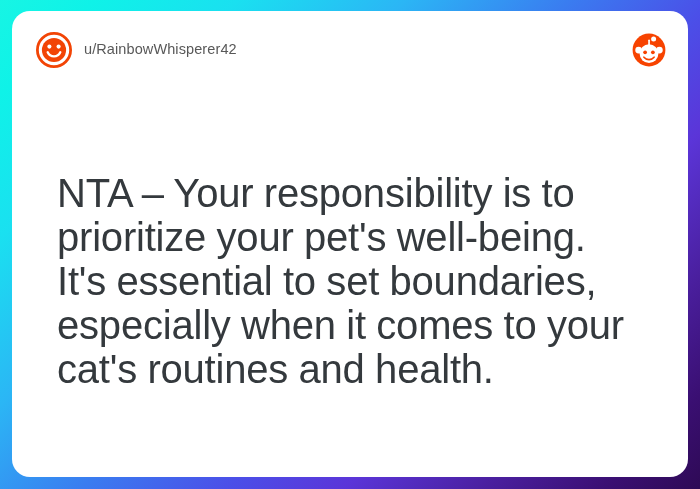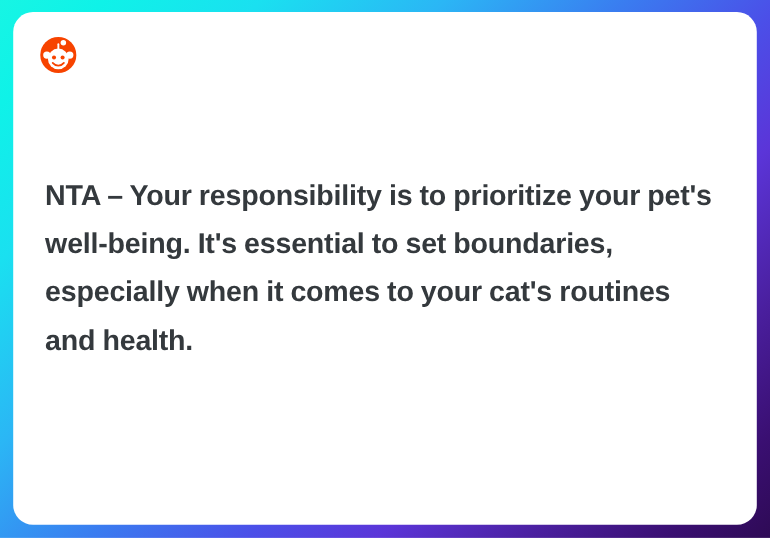--- a/index.html
+++ b/index.html
@@ -93,38 +93,48 @@
     position: absolute;
     left: 0;
     top: 78px;
     right: 0;
     bottom: 0;
     box-sizing: border-box;
     padding: 66px 30px 0 29px;
   }
 
   .comment-text {
-    margin: 0;
-    font-size: 26px;
+    margin: 16px;
+    font-size: 40px;
     line-height: 44px;
     color: #34393d;
     letter-spacing: -0.2px;
-    font-weight: 700;
+    font-weight: 400;
     word-spacing: -0.5px;
   }
 </style>
 </head>
 <body>
 
 <div class="canvas">
 
   <div class="card">
 
     <div class="card-header">
 
+      <div class="author">
+        <svg class="avatar" viewBox="0 0 36 36">
+          <circle cx="18" cy="18" r="16.6" fill="none" stroke="#f24405" stroke-width="2.8"></circle>
+          <circle cx="18" cy="18" r="12.1" fill="#f24405"></circle>
+          <circle cx="13.4" cy="14.6" r="2.05" fill="#ffffff"></circle>
+          <circle cx="22.6" cy="14.6" r="2.05" fill="#ffffff"></circle>
+          <path d="M11.7 20.2 a6.9 6.9 0 0 0 12.6 0" fill="none" stroke="#ffffff" stroke-width="2.3" stroke-linecap="round"></path>
+        </svg>
+        <span class="author-name">u/RainbowWhisperer42</span>
+      </div>
 
       <svg class="brand-logo" viewBox="0 0 34 34">
         <circle cx="17" cy="17" r="16.4" fill="#f74300"></circle>
         <g fill="#ffffff">
           <circle cx="17" cy="20.6" r="9.4"></circle>
           <circle cx="6.6" cy="17.1" r="3.35"></circle>
           <circle cx="27.4" cy="17.1" r="3.35"></circle>
           <circle cx="21.6" cy="5.9" r="2.5"></circle>
           <rect x="16.2" y="6.4" width="1.7" height="6.2" rx="0.85"></rect>
         </g>

